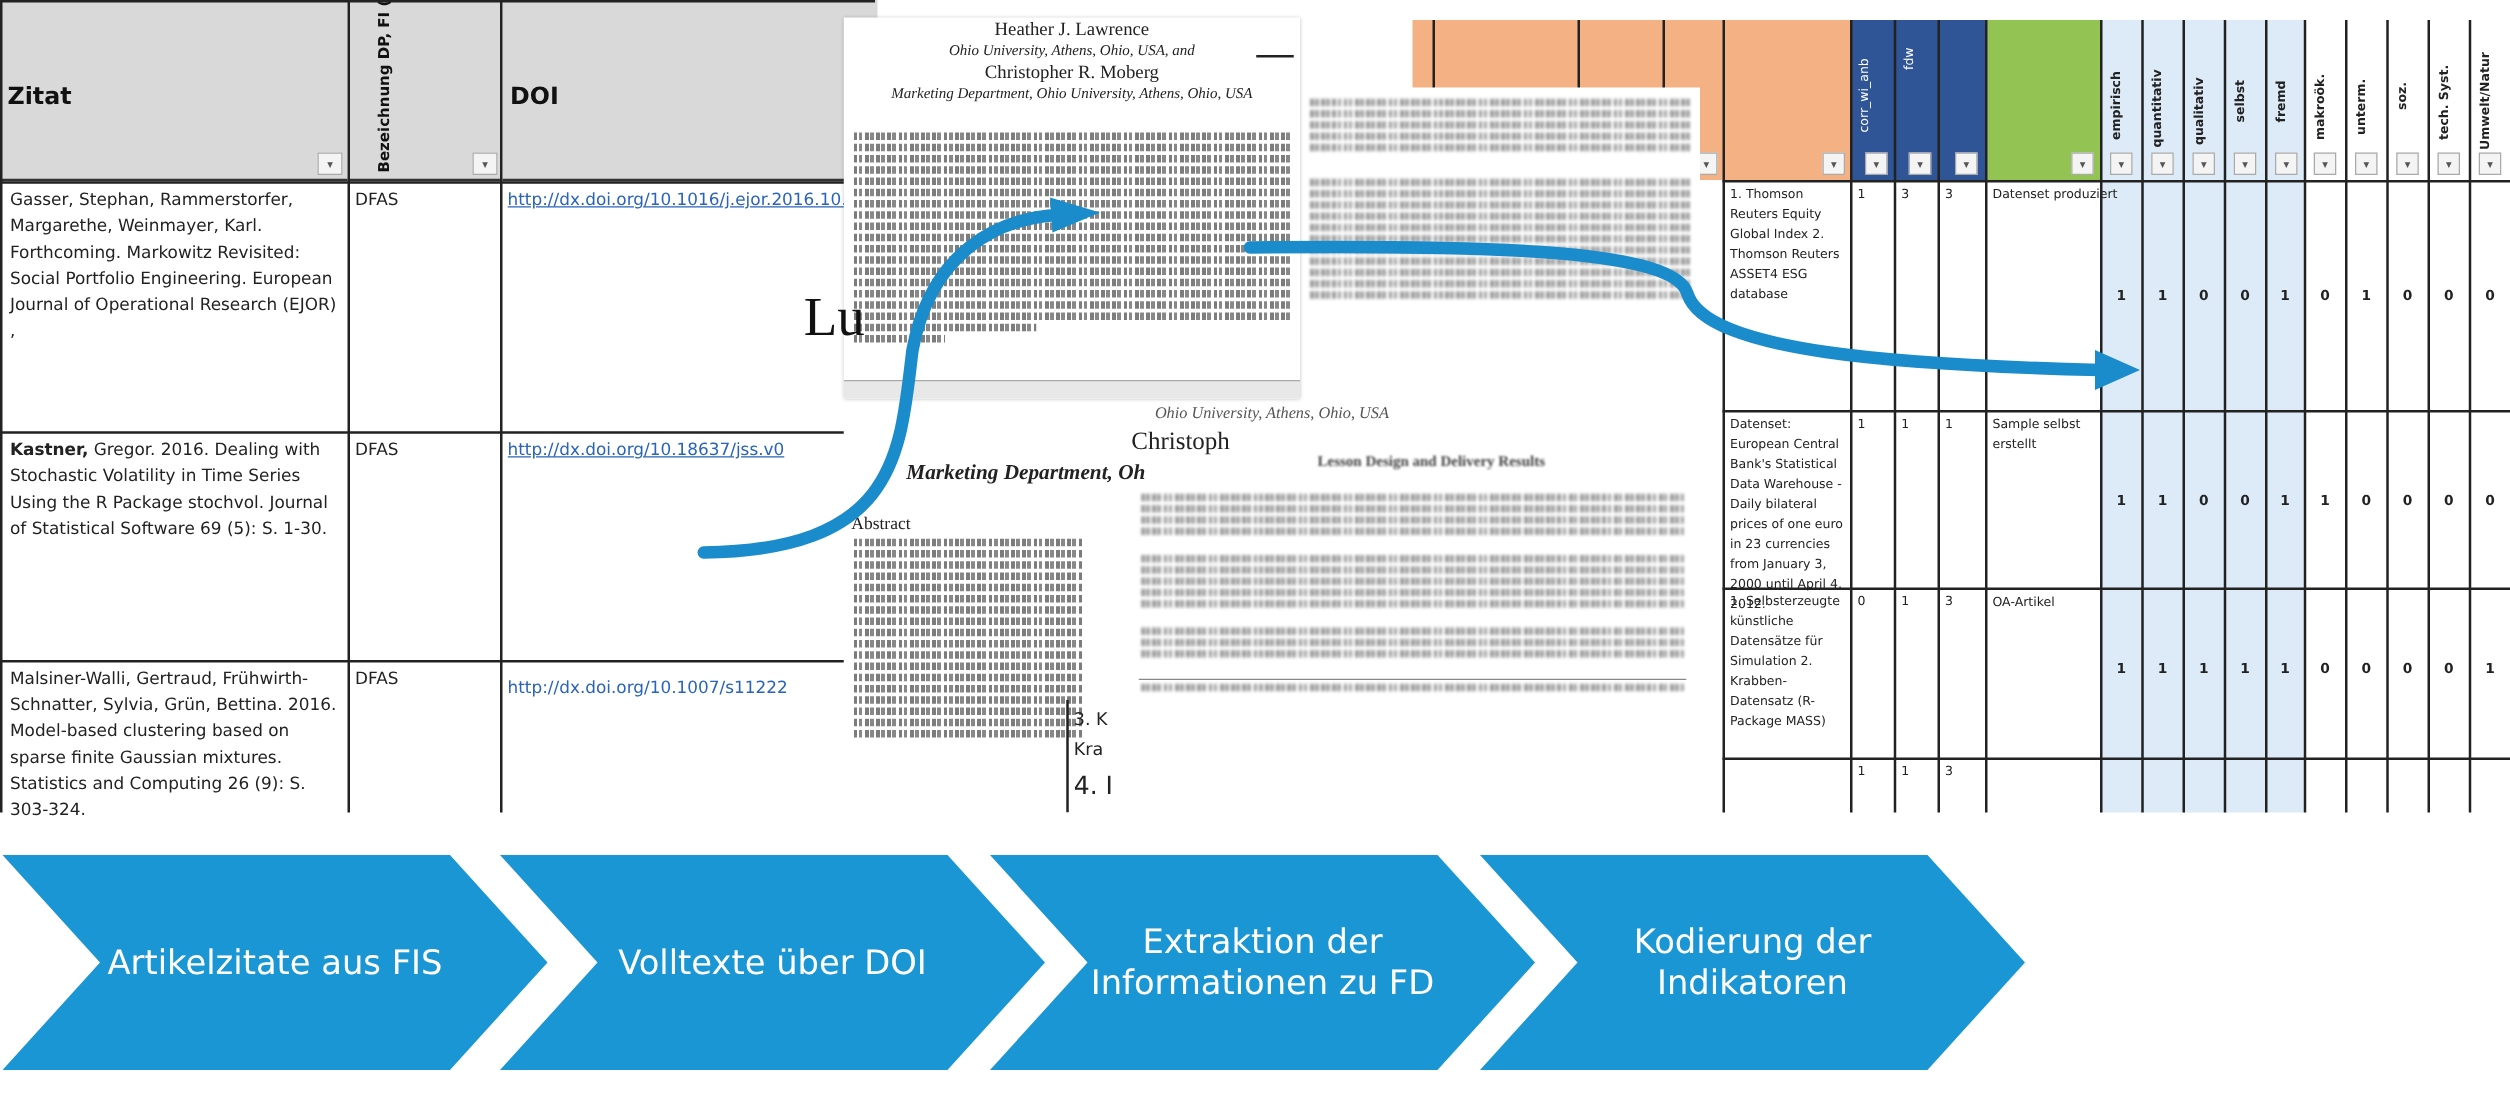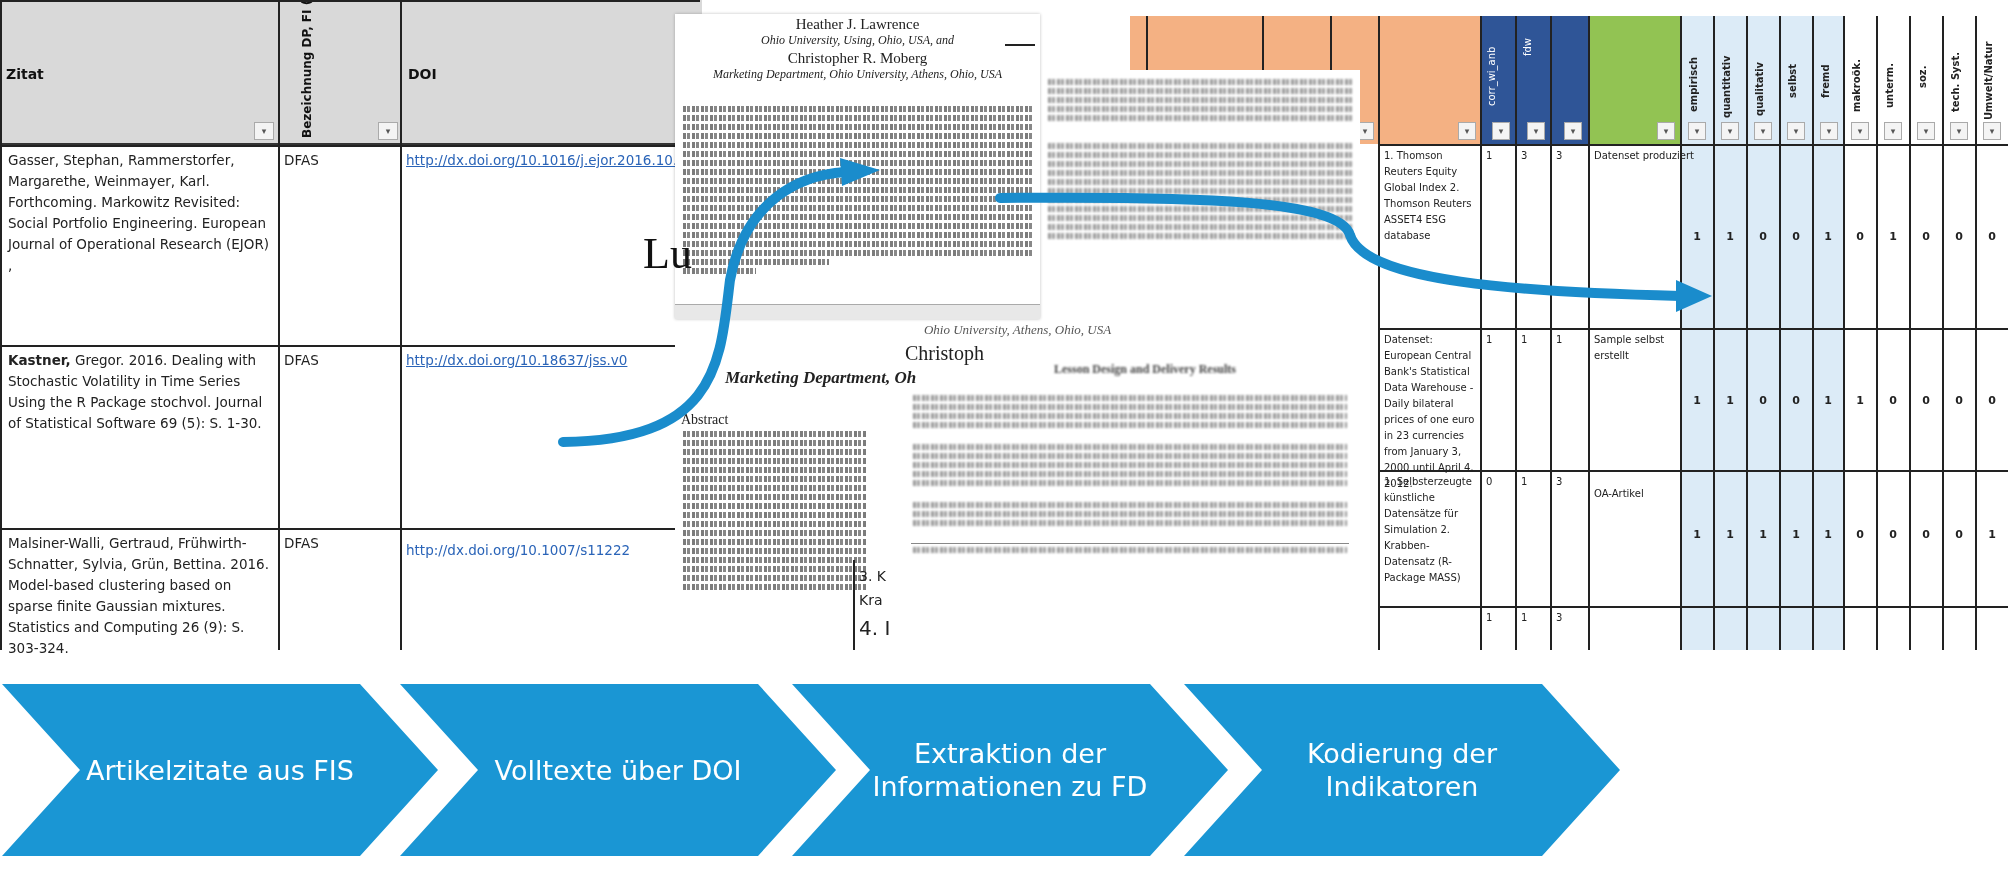--- a/index.html
+++ b/index.html
@@ -2,21 +2,21 @@
 <html><head>
 <meta charset="utf-8">
 <style>
   * { box-sizing: border-box; margin: 0; padding: 0; }
   body { width: 2008px; height: 882px; background: #ffffff; position: relative; overflow: hidden; font-family: "Liberation Sans", sans-serif; }
 
   
   #left-sheet { position: absolute; left: 0; top: 0; width: 700px; height: 650px; }
   .lcol-border { position: absolute; top: 0; width: 2px; background: #222; }
   .lhdr { position: absolute; top: 0; height: 145px; background: #d9d9d9; border-bottom: 2px solid #333; }
-  .lhdr-label { position: absolute; font-weight: bold; font-size: 14px; color: #111; font-family: "DejaVu Sans", sans-serif; }
+  .lhdr-label { position: absolute; font-weight: bold; font-size: 19px; color: #111; font-family: "DejaVu Sans", sans-serif; }
   .lhdr-vert { position: absolute; font-weight: bold; font-size: 12px; color: #111; transform: rotate(-90deg); transform-origin: left top; white-space: nowrap; text-align: center; font-family: "DejaVu Sans", sans-serif; }
   .filter-btn { position: absolute; width: 20px; height: 18px; background: #f4f4f4; border: 1px solid #aaa; font-size: 9px; color: #555; text-align: center; line-height: 16px; }
   .lrow-line { position: absolute; left: 0; height: 2px; background: #222; }
   .cite { position: absolute; left: 8px; width: 268px; font-size: 13.5px; line-height: 21px; color: #222; font-family: "DejaVu Sans", sans-serif; }
   .cite b { font-weight: bold; }
   .dfas { position: absolute; left: 284px; font-size: 13.5px; color: #222; font-family: "DejaVu Sans", sans-serif; }
   .doi { position: absolute; left: 406px; font-size: 13.5px; color: #2a64b8; text-decoration: underline; white-space: nowrap; width: 270px; overflow: hidden; font-family: "DejaVu Sans", sans-serif; }
 
   
   #paper-back { position: absolute; left: 675px; top: 300px; width: 685px; height: 350px; background: #fff; overflow: hidden; }
@@ -194,21 +194,21 @@
     <span class="rnum" style="left:753px;top:378px;">0</span>
     <span class="rnum" style="left:786px;top:378px;">0</span>
     <span class="rnum" style="left:819px;top:378px;">0</span>
     <span class="rnum" style="left:852px;top:378px;">0</span>
   </div>
 
   <div class="rcell" style="left:254px;top:458px;width:94px;">1. Selbsterzeugte künstliche Datensätze für Simulation 2. Krabben-Datensatz (R-Package MASS)</div>
   <span class="rcell" style="left:356px;top:458px;">0</span>
   <span class="rcell" style="left:391px;top:458px;">1</span>
   <span class="rcell" style="left:426px;top:458px;">3</span>
-  <span class="rcell" style="left:464px;top:470px;text-align:right;">OA-Artikel</span>
+  <span class="rcell" style="left:464px;top:459px;text-align:right;">OA-Artikel</span>
   <div>
     <span class="rnum" style="left:557px;top:512px;">1</span>
     <span class="rnum" style="left:590px;top:512px;">1</span>
     <span class="rnum" style="left:623px;top:512px;">1</span>
     <span class="rnum" style="left:656px;top:512px;">1</span>
     <span class="rnum" style="left:688px;top:512px;">1</span>
     <span class="rnum" style="left:720px;top:512px;">0</span>
     <span class="rnum" style="left:753px;top:512px;">0</span>
     <span class="rnum" style="left:786px;top:512px;">0</span>
     <span class="rnum" style="left:819px;top:512px;">0</span>
@@ -288,21 +288,21 @@
       <div class="pline blur"></div>
       <div class="pline blur"></div>
       <div class="pline blur"></div>
       <div class="pline blur"></div>
       <div class="pline blur"></div>
   </div>
 </div>
 
 <div id="paper-front">
   <div class="ptxt pcenter" style="margin-top:2px;font-size:15px;">Heather J. Lawrence</div>
-  <div class="ptxt pcenter" style="font-size:12px;font-style:italic;">Ohio University, Using, Ohio, USA, and</div>
+  <div class="ptxt pcenter" style="font-size:12px;font-style:italic;">Ohio University, Athens, Ohio, USA, and</div>
   <div class="ptxt pcenter" style="font-size:15px;margin-top:2px;">Christopher R. Moberg</div>
   <div class="ptxt pcenter" style="font-size:12px;font-style:italic;">Marketing Department, Ohio University, Athens, Ohio, USA</div>
   <div style="margin-top:24px;">
     <div class="pline"></div>
       <div class="pline"></div>
       <div class="pline"></div>
     <div class="pline"></div>
       <div class="pline"></div>
       <div class="pline"></div>
       <div class="pline"></div>

